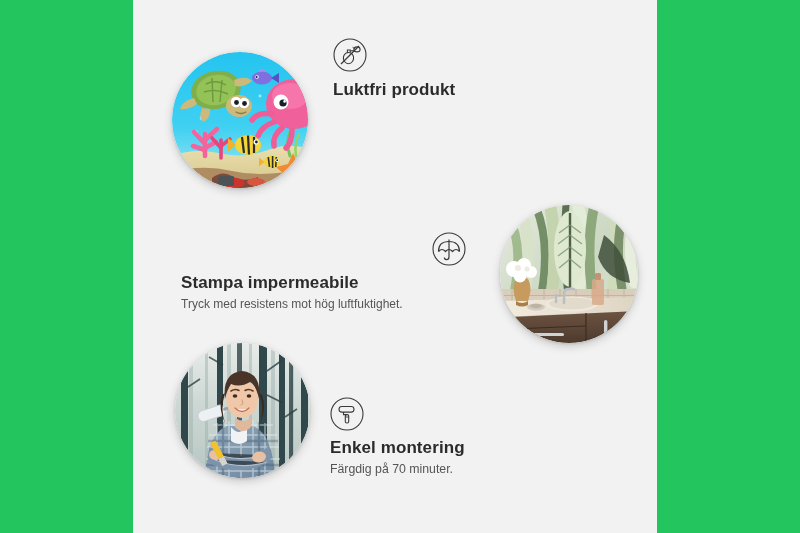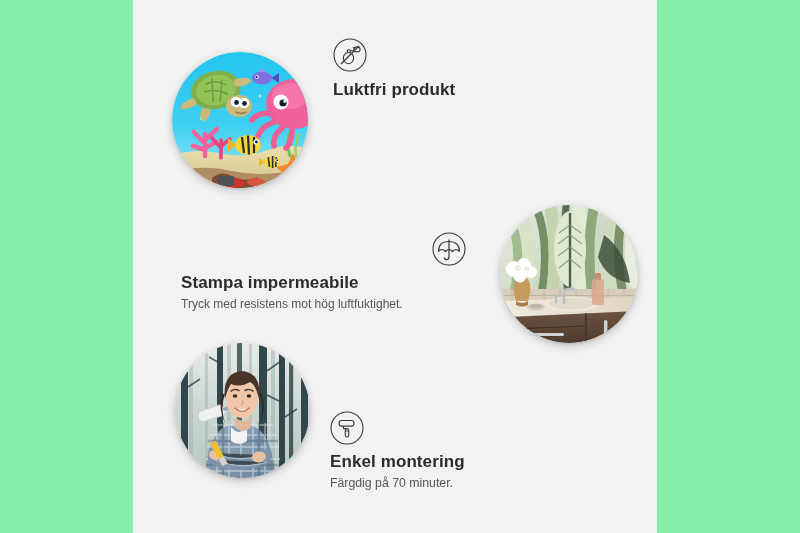--- a/index.html
+++ b/index.html
@@ -12,21 +12,21 @@
     height: 533px;
     overflow: hidden;
     font-family: "Liberation Sans", sans-serif;
     -webkit-font-smoothing: antialiased;
   }
 
   #stage {
     position: relative;
     width: 800px;
     height: 533px;
-    background: #86efac;
+    background: #22c55e;
   }
 
   
   #panel {
     position: absolute;
     left: 133px;
     top: 0;
     width: 524px;
     height: 533px;
     background: #f2f2f2;
@@ -77,21 +77,21 @@
   #feature-waterproof {
     left: 181px; top: 232px; width: 285px;
   }
   #feature-waterproof .icon-wrap {
     display: flex; justify-content: flex-end; margin-bottom: 6px;
   }
   #feature-waterproof .body { font-size: 12px; }
 
   
   #feature-assembly {
-    left: 330px; top: 411px; width: 270px;
+    left: 330px; top: 397px; width: 270px;
     text-align: left;
   }
   #feature-assembly .icon-wrap { margin-bottom: 6px; }
 </style>
 </head>
 <body>
 
 <div id="stage">
 
   <div id="panel"></div>

